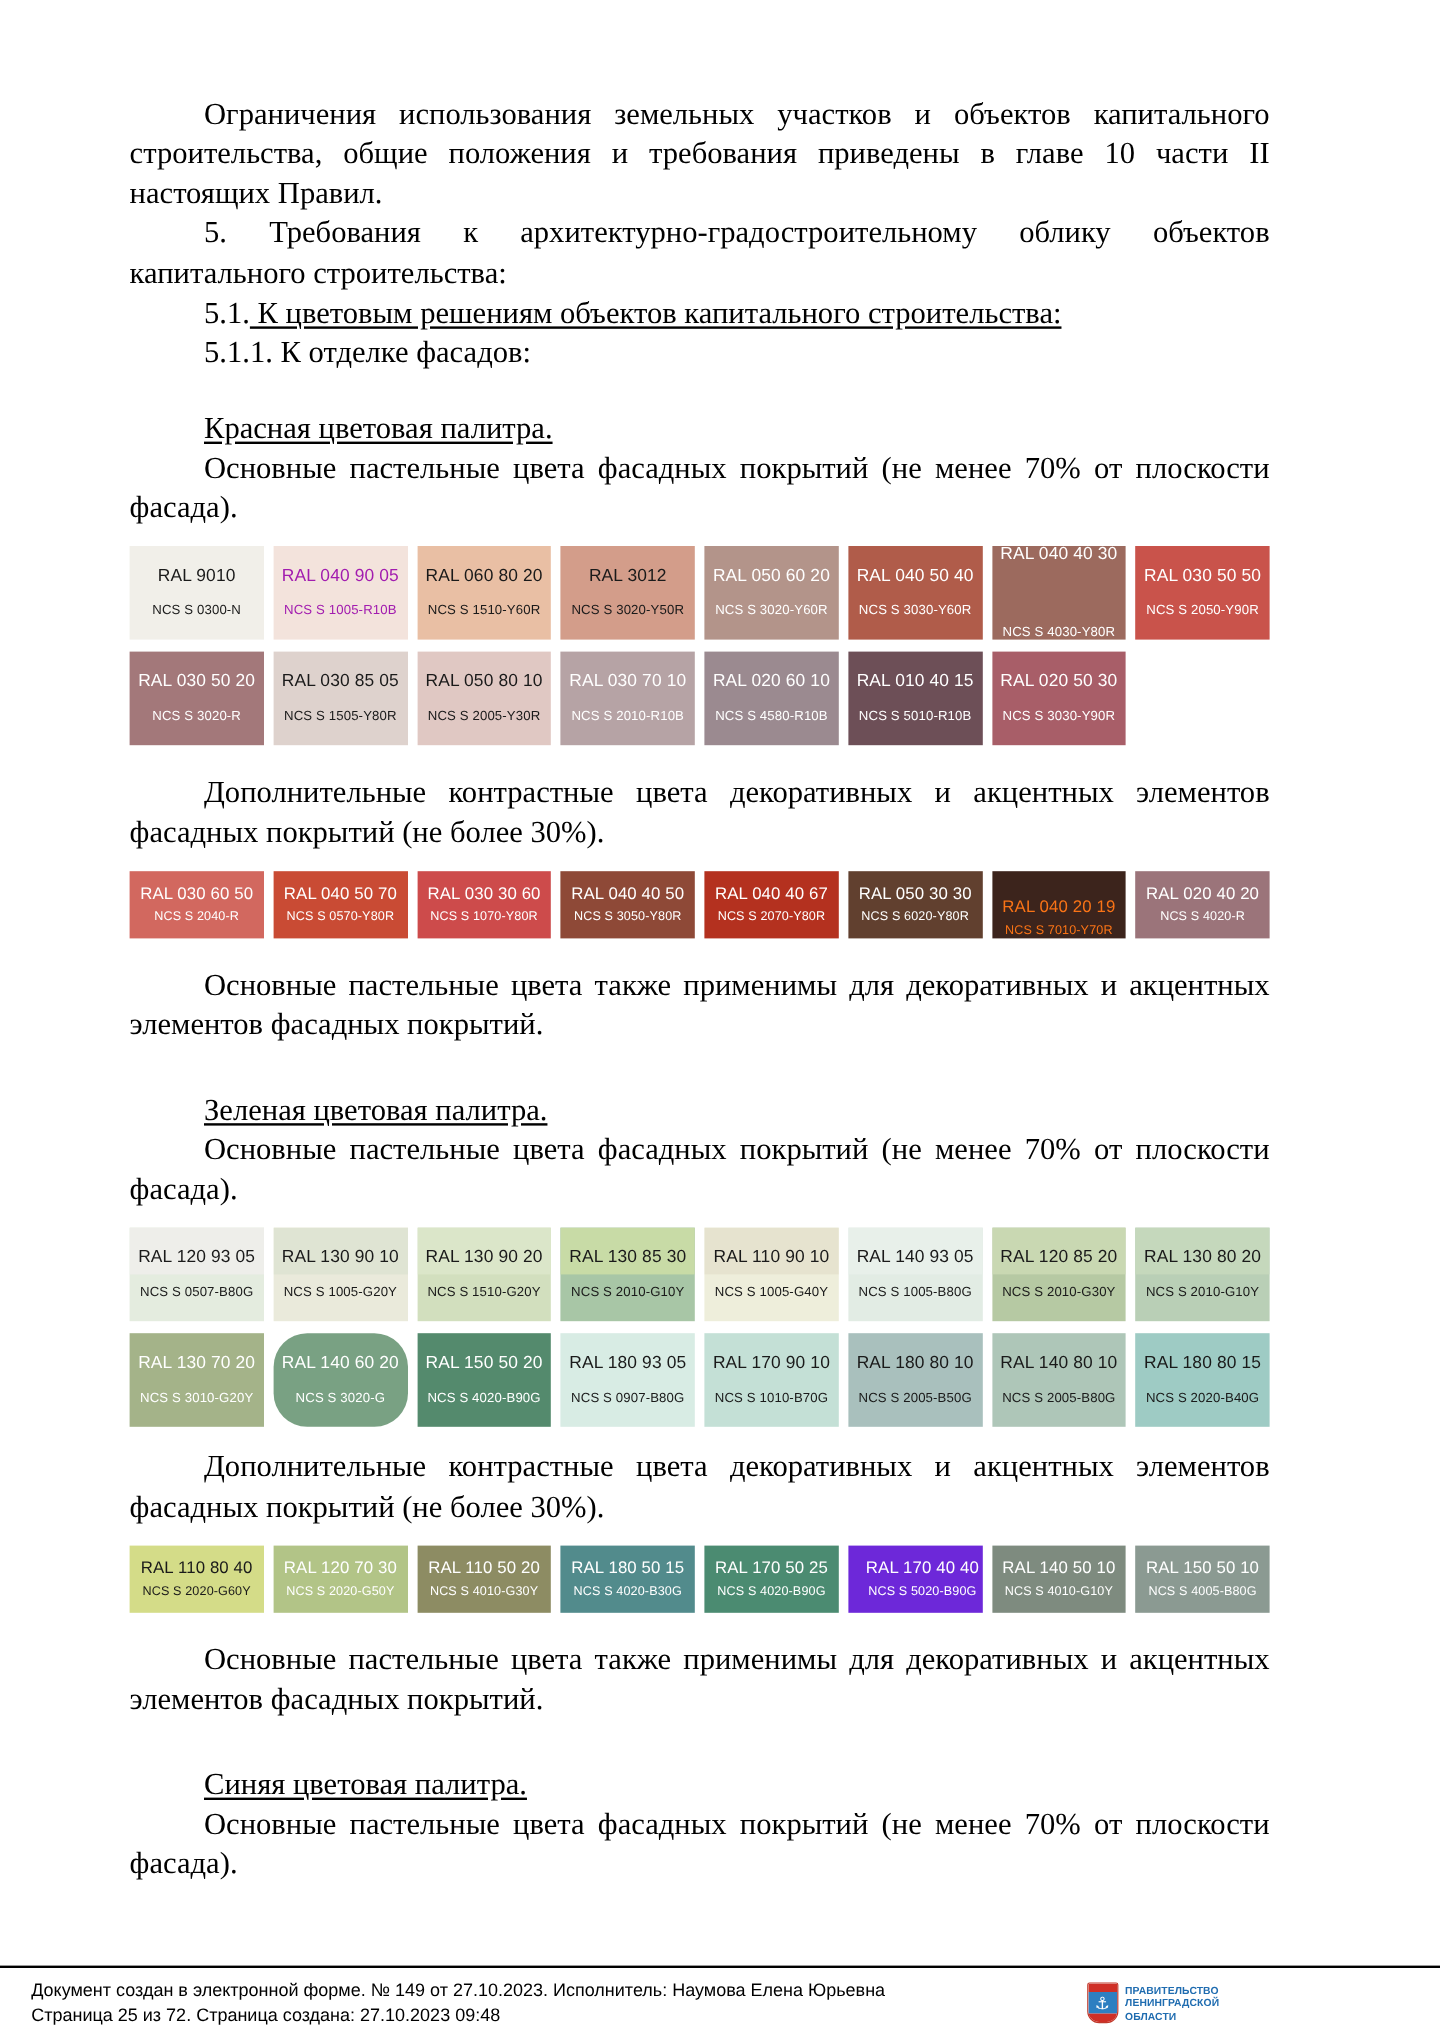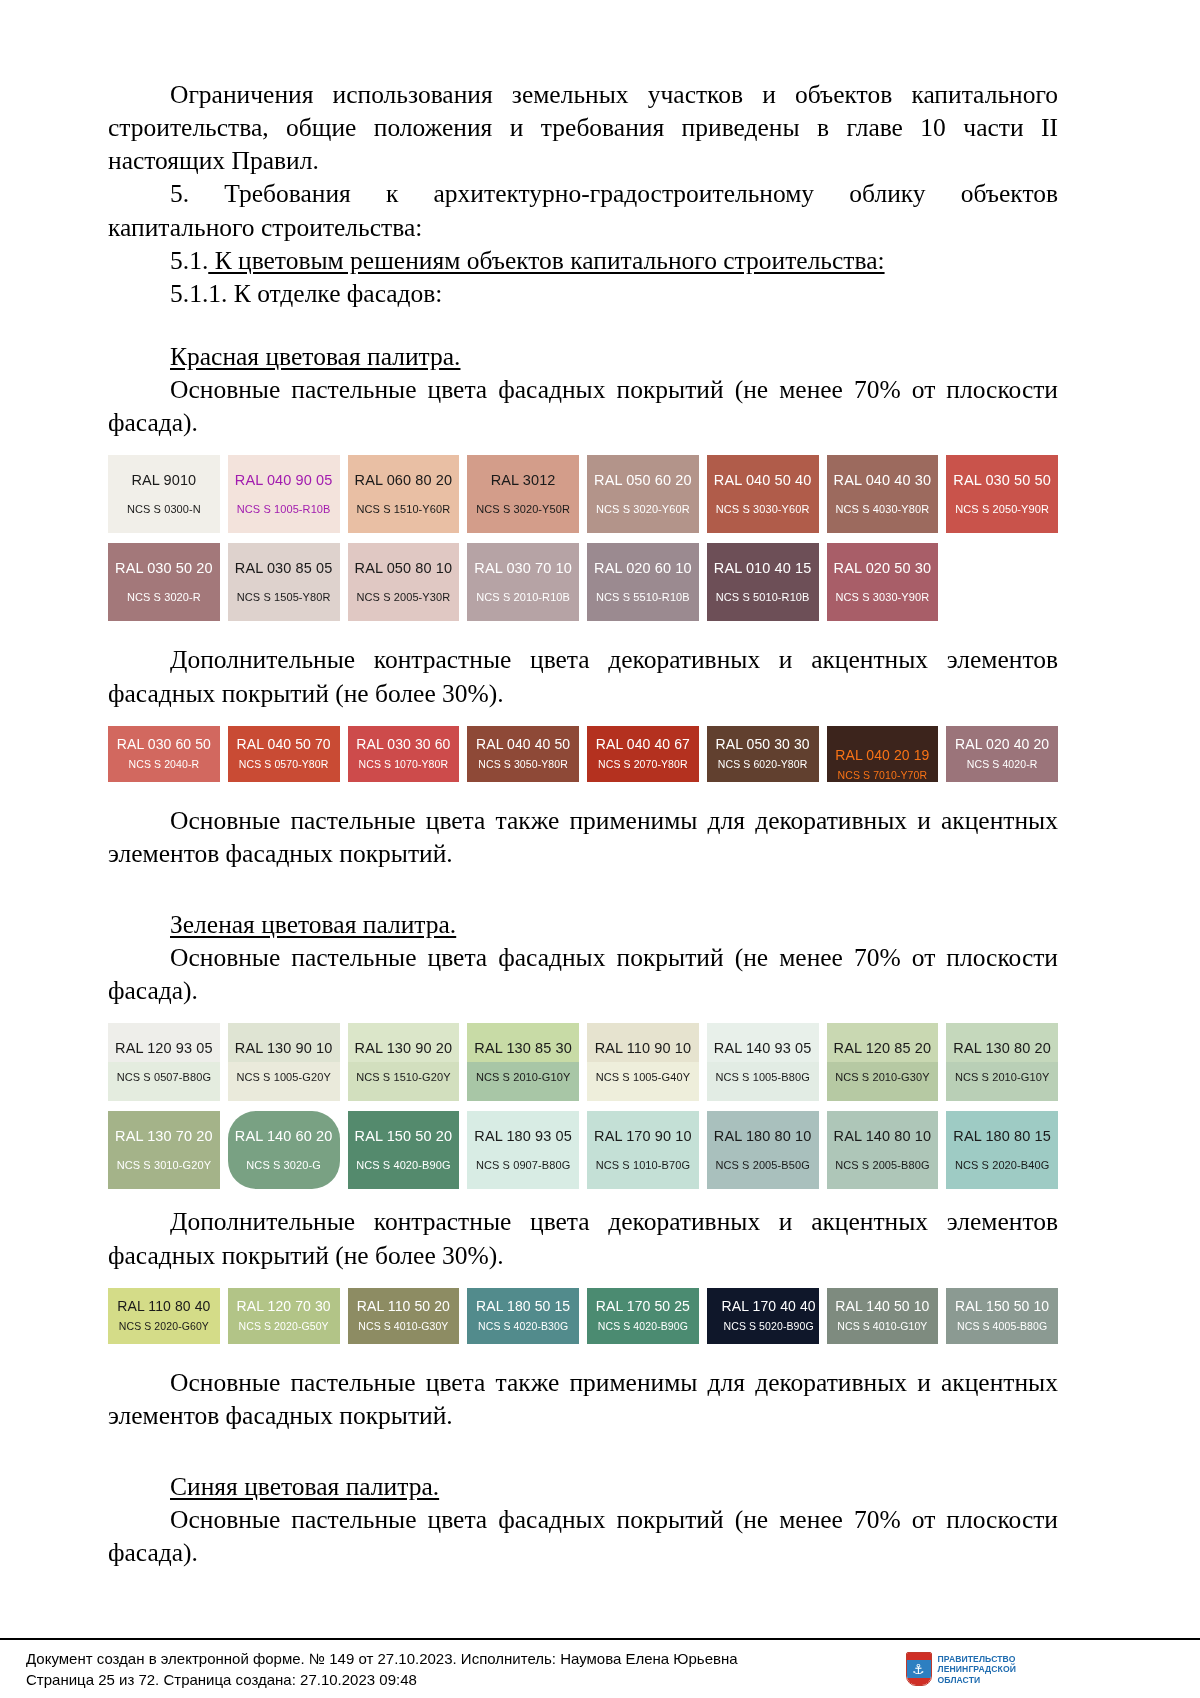--- a/index.html
+++ b/index.html
@@ -212,21 +212,21 @@
           <div class="ncs">NCS S 3020-Y50R</div>
         </div>
         <div class="swatch" style="background: rgb(179, 148, 138); color: rgb(255, 255, 255);">
           <div class="ral">RAL 050 60 20</div>
           <div class="ncs">NCS S 3020-Y60R</div>
         </div>
         <div class="swatch" style="background: rgb(176, 92, 74); color: rgb(255, 255, 255);">
           <div class="ral">RAL 040 50 40</div>
           <div class="ncs">NCS S 3030-Y60R</div>
         </div>
-        <div class="swatch" style="background: rgb(156, 106, 94); color: rgb(255, 255, 255);">
+        <div class="swatch" style="background: rgb(156, 106, 94); color: rgb(255, 255, 255); justify-content: space-between;">
           <div class="ral">RAL 040 40 30</div>
           <div class="ncs">NCS S 4030-Y80R</div>
         </div>
         <div class="swatch" style="background: rgb(201, 83, 75); color: rgb(255, 255, 255);">
           <div class="ral">RAL 030 50 50</div>
           <div class="ncs">NCS S 2050-Y90R</div>
         </div>
       </div>
     <div class="spacer-10"></div>
     <div class="palette" id="red-pastel-row2">
@@ -241,21 +241,21 @@
         <div class="swatch" style="background: rgb(224, 200, 195); color: rgb(26, 26, 26);">
           <div class="ral">RAL 050 80 10</div>
           <div class="ncs">NCS S 2005-Y30R</div>
         </div>
         <div class="swatch" style="background: rgb(182, 163, 165); color: rgb(255, 255, 255);">
           <div class="ral">RAL 030 70 10</div>
           <div class="ncs">NCS S 2010-R10B</div>
         </div>
         <div class="swatch" style="background: rgb(155, 138, 144); color: rgb(255, 255, 255);">
           <div class="ral">RAL 020 60 10</div>
-          <div class="ncs">NCS S 5510-R10B</div>
+          <div class="ncs">NCS S 4580-R10B</div>
         </div>
         <div class="swatch" style="background: rgb(109, 79, 87); color: rgb(255, 255, 255);">
           <div class="ral">RAL 010 40 15</div>
           <div class="ncs">NCS S 5010-R10B</div>
         </div>
         <div class="swatch" style="background: rgb(168, 94, 104); color: rgb(255, 255, 255);">
           <div class="ral">RAL 020 50 30</div>
           <div class="ncs">NCS S 3030-Y90R</div>
         </div>
       </div>
@@ -403,21 +403,21 @@
           <div class="ncs">NCS S 4010-G30Y</div>
         </div>
         <div class="swatch" style="background: rgb(82, 139, 140); color: rgb(255, 255, 255);">
           <div class="ral">RAL 180 50 15</div>
           <div class="ncs">NCS S 4020-B30G</div>
         </div>
         <div class="swatch" style="background: rgb(75, 139, 113); color: rgb(255, 255, 255);">
           <div class="ral">RAL 170 50 25</div>
           <div class="ncs">NCS S 4020-B90G</div>
         </div>
-        <div class="swatch" style="background: #0f172a; color: rgb(255, 255, 255); padding-left: 12px;">
+        <div class="swatch" style="background: #6d28d9; color: rgb(255, 255, 255); padding-left: 12px;">
           <div class="ral">RAL 170 40 40</div>
           <div class="ncs">NCS S 5020-B90G</div>
         </div>
         <div class="swatch" style="background: rgb(126, 139, 127); color: rgb(255, 255, 255);">
           <div class="ral">RAL 140 50 10</div>
           <div class="ncs">NCS S 4010-G10Y</div>
         </div>
         <div class="swatch" style="background: rgb(139, 154, 146); color: rgb(255, 255, 255);">
           <div class="ral">RAL 150 50 10</div>
           <div class="ncs">NCS S 4005-B80G</div>

